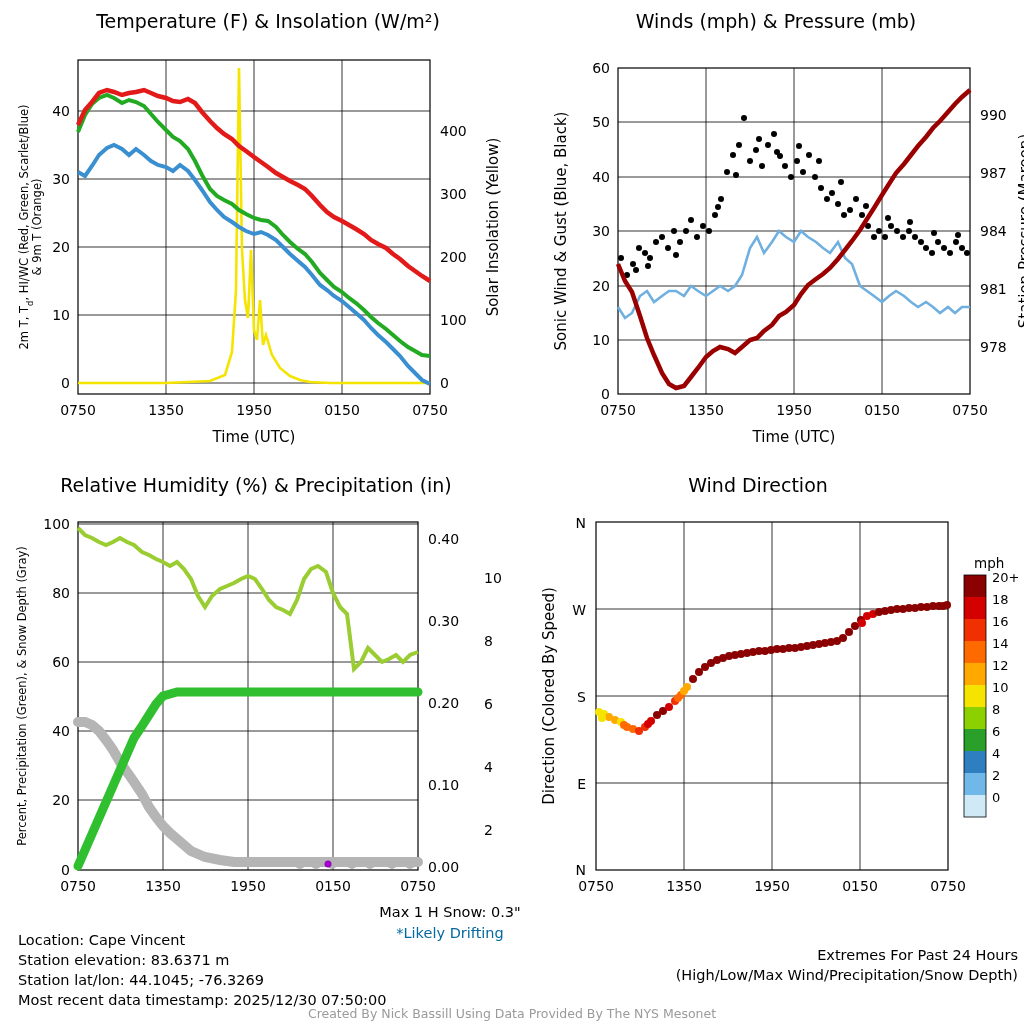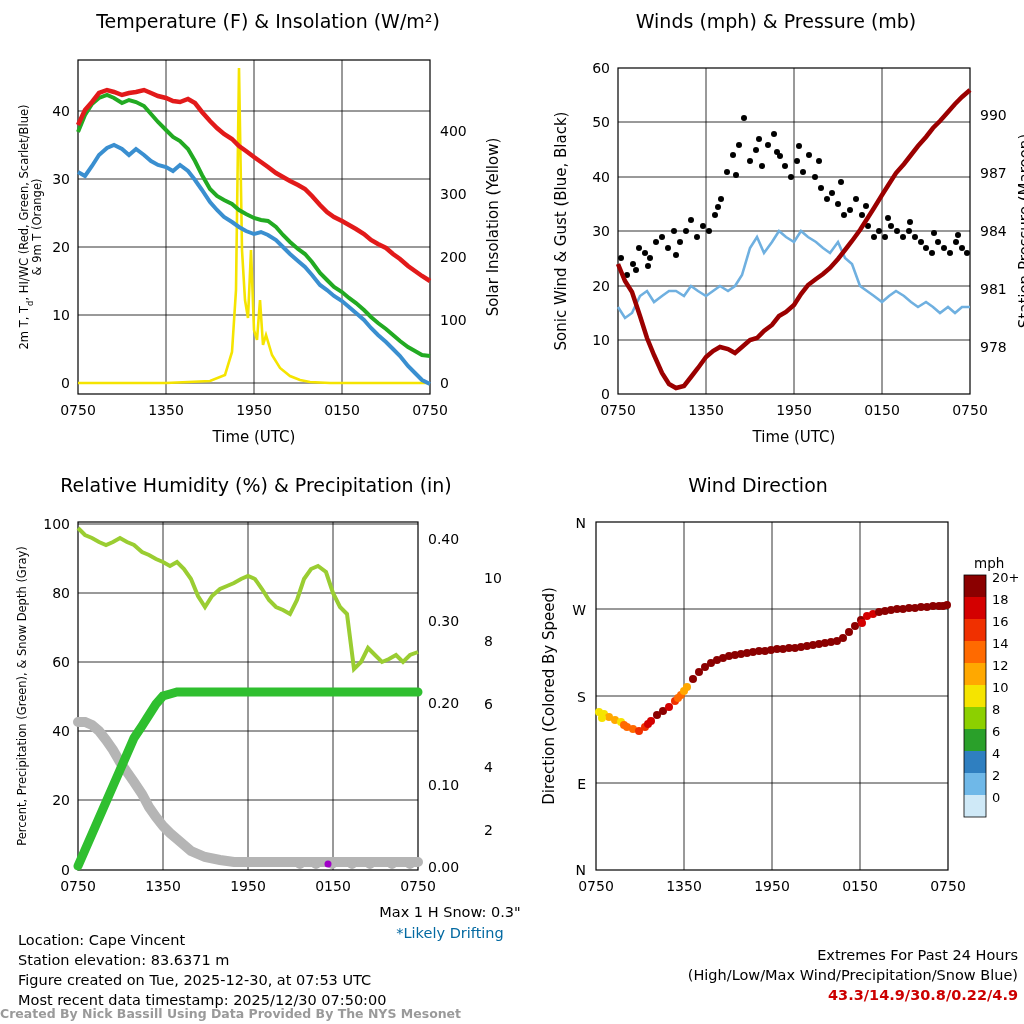--- a/index.html
+++ b/index.html
@@ -5,21 +5,21 @@
   html,body{margin:0;padding:0;}
   body{width:1024px;height:1024px;background:#ffffff;font-family:"DejaVu Sans","Liberation Sans",sans-serif;color:#000;overflow:hidden;position:relative;}
   .panel{position:absolute;}
   svg{display:block;}
   text{font-family:"DejaVu Sans","Liberation Sans",sans-serif;}
   .axlab{font-size:15px;}
   .ticklab{font-size:14px;}
   .footer-left{position:absolute;left:18px;top:930px;font-size:14.5px;line-height:20px;}
   .footer-mid{position:absolute;left:340px;top:902px;font-size:14.5px;text-align:center;width:220px;line-height:21px;}
   .footer-right{position:absolute;left:588px;top:945px;width:430px;text-align:right;font-size:14.5px;line-height:20px;}
-  .credit{position:absolute;left:0;top:1006px;width:1024px;text-align:left;font-size:12.5px;color:#9a9a9a;font-weight:bold;}
+  .credit{position:absolute;left:0;top:1006px;width:1024px;text-align:center;font-size:12.5px;color:#9a9a9a;}
   .magenta{color:#0369a1;}
   .red{color:#cc0000;font-weight:bold;}
 </style>
 </head>
 <body>
 
 <div class="panel" style="left:0;top:0;width:512px;height:460px;">
   <svg width="512" height="460" viewBox="0 0 512 460">
     <text x="268" y="28" text-anchor="middle" font-size="19">Temperature (F) &amp; Insolation (W/m²)</text>
 
@@ -397,28 +397,27 @@
       <text x="480" y="298" font-size="13">4</text>
       <text x="480" y="320" font-size="13">2</text>
       <text x="480" y="342" font-size="13">0</text>
     </g>
   </svg>
 </div>
 
 <div class="footer-left">
   <div>Location: Cape Vincent</div>
   <div>Station elevation: 83.6371 m</div>
-  <div>Figure created on Tue, 2025-12-30, at 07:53 UTC</div>
+  <div>Station lat/lon: 44.1045; -76.3269</div>
   <div>Most recent data timestamp: 2025/12/30 07:50:00</div>
 </div>
 
 <div class="footer-mid">
   <div>Max 1 H Snow: 0.3"</div>
   <div class="magenta">*Likely Drifting</div>
 </div>
 
 <div class="footer-right">
   <div>Extremes For Past 24 Hours</div>
-  <div>(High/Low/Max Wind/Precipitation/Snow Blue)</div>
-  <div class="red">43.3/14.9/30.8/0.22/4.9</div>
+  <div>(High/Low/Max Wind/Precipitation/Snow Depth)</div>
 </div>
 
 <div class="credit">Created By Nick Bassill Using Data Provided By The NYS Mesonet</div>
 
 </body></html>

